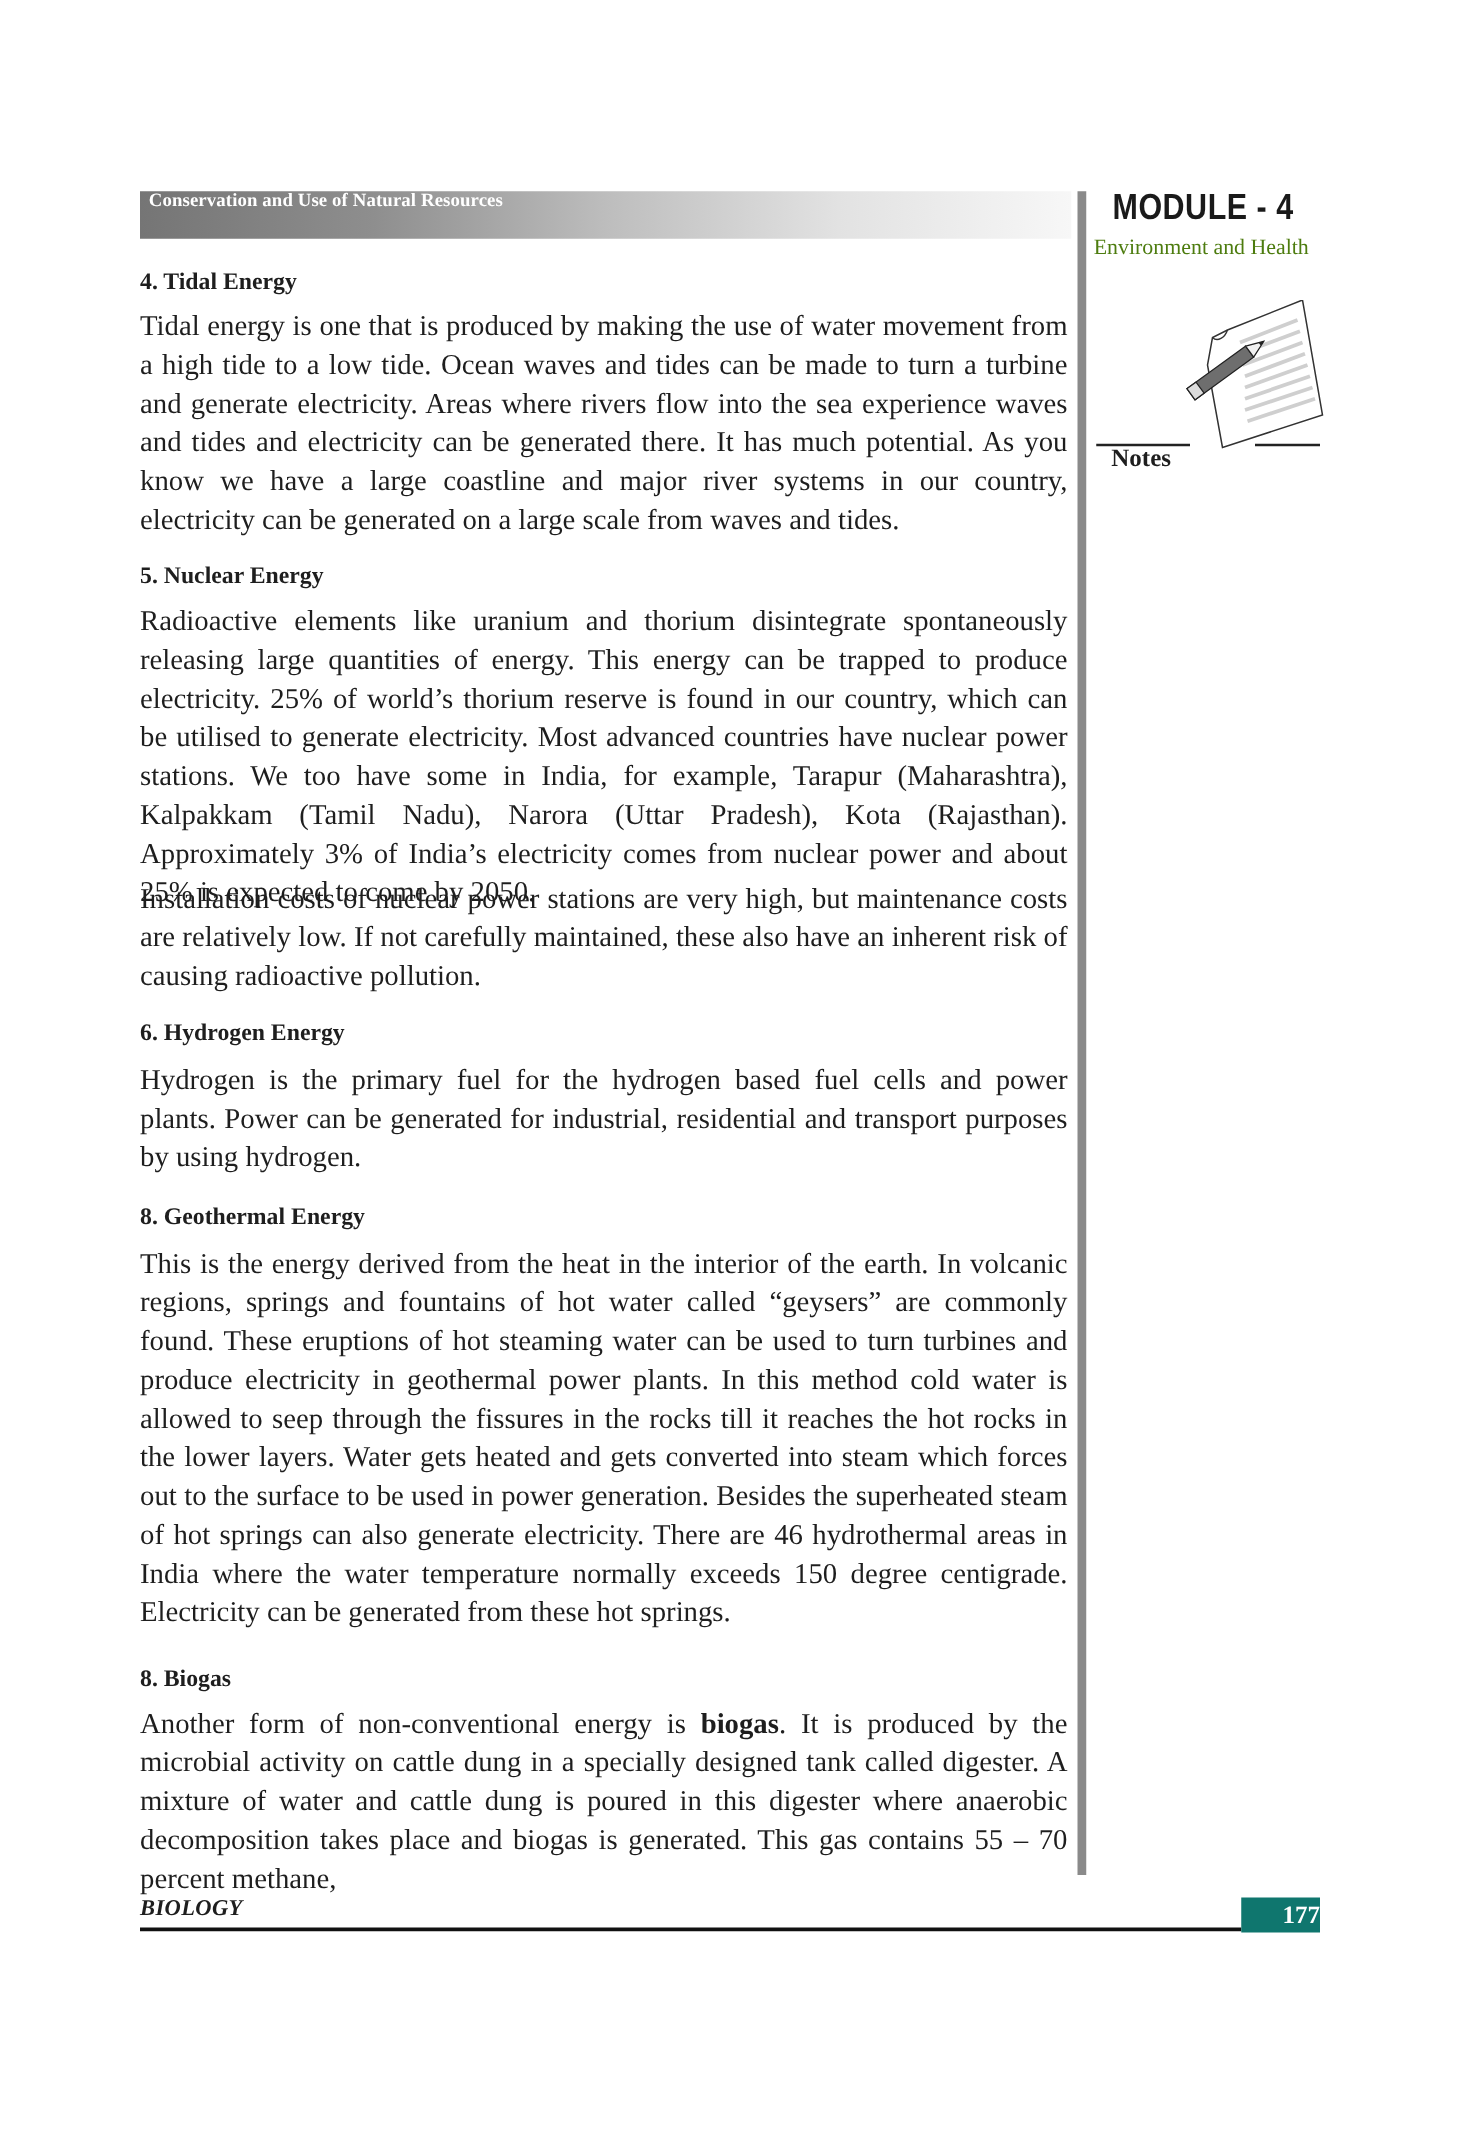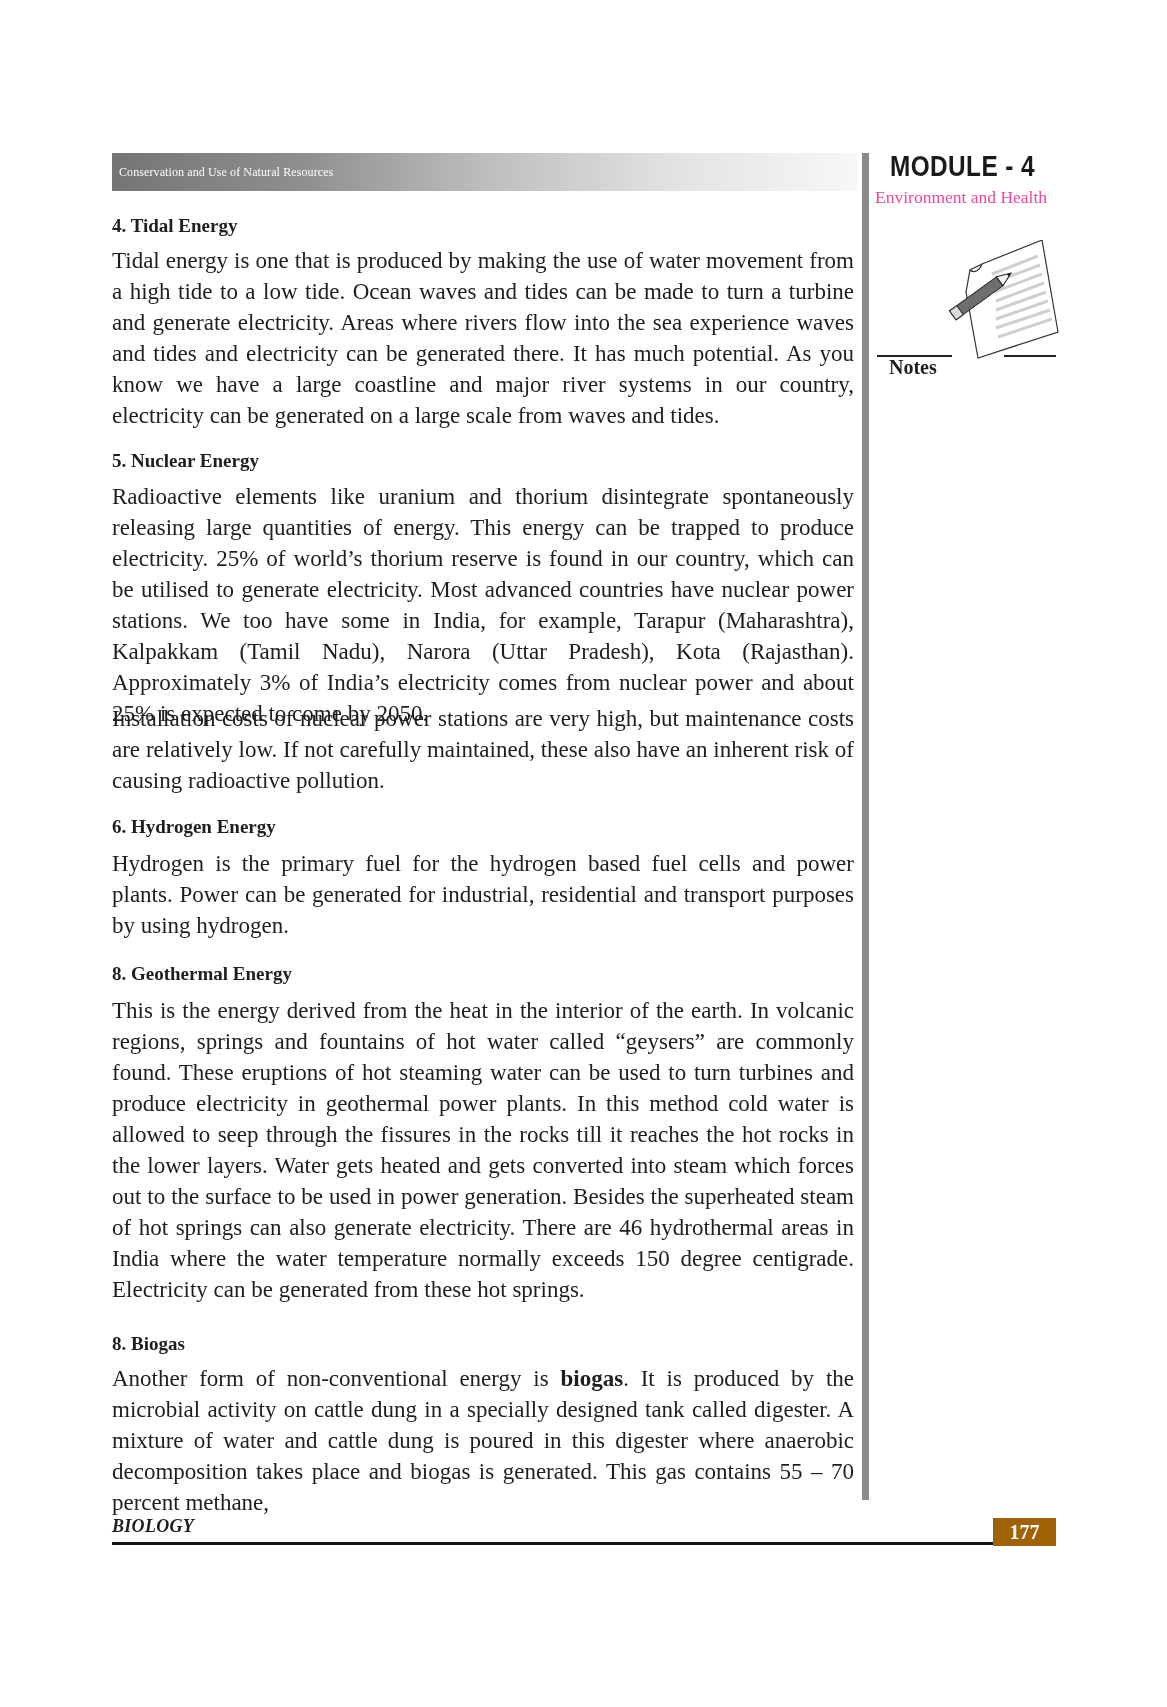--- a/index.html
+++ b/index.html
@@ -3,48 +3,48 @@
 <meta charset="utf-8">
 <style>
   html, body { margin: 0; padding: 0; background: #ffffff; }
   body { width: 1167px; height: 1707px; position: relative; overflow: hidden;
          font-family: "Liberation Serif", "DejaVu Serif", serif; color: #1e1e1e; }
   .abs { position: absolute; }
 
   
   .header-band { left: 112px; top: 153px; width: 745px; height: 38px;
     background: linear-gradient(90deg, #757575 0%, #8e8e8e 25%, #bdbdbd 50%, #e2e2e2 75%, #f7f7f7 100%); }
-  .header-band span { position: absolute; left: 7px; top: 12px; color: #ffffff;
-    font-weight: normal; font-size: 12px; letter-spacing: 0.1px; }
+  .header-band span { position: absolute; left: 7px; top: 0; color: #ffffff;
+    font-weight: bold; font-size: 15px; letter-spacing: 0.1px; }
 
   
   .vrule { left: 862px; top: 153px; width: 7px; height: 1347px; background: #8a8a8a; }
 
   
   .col { left: 112px; width: 742px; }
   .h { font-weight: bold; font-size: 19px; line-height: 24px; margin: 0; }
   .p { font-size: 23px; line-height: 31px; margin: 0; text-align: justify;
        text-align-last: left; word-spacing: 0px; }
   .p b { font-weight: bold; }
 
   
   .module-title { left: 890px; top: 150px; font-family: "Liberation Sans", "DejaVu Sans", sans-serif;
     font-weight: bold; font-size: 29px; color: #1a1a1a; letter-spacing: 0.5px;
     transform: scaleX(0.84); transform-origin: left top; white-space: nowrap; }
-  .module-sub { left: 875px; top: 187px; font-size: 17.5px; color: #ec4899; white-space: nowrap; }
+  .module-sub { left: 875px; top: 187px; font-size: 17.5px; color: #4d7c0f; white-space: nowrap; }
   .notes-rule-l { left: 877px; top: 355px; width: 75px; height: 2px; background: #222; }
   .notes-rule-r { left: 1004px; top: 355px; width: 52px; height: 2px; background: #222; }
   .notes-label { left: 889px; top: 356px; font-weight: bold; font-size: 20px; color: #1e1e1e; }
   .notes-icon { left: 940px; top: 240px; width: 120px; height: 125px; }
 
   
   .footer-label { left: 112px; top: 1516px; font-weight: bold; font-style: italic; font-size: 18px; letter-spacing: 0.3px; }
   .footer-rule { left: 112px; top: 1542px; width: 881px; height: 3px; background: #111; }
-  .page-box { left: 993px; top: 1518px; width: 63px; height: 28px; background: #a16207; color: #fff;
-    font-weight: bold; font-size: 20px; text-align: center; line-height: 28px; }
+  .page-box { left: 993px; top: 1518px; width: 63px; height: 28px; background: #0f766e; color: #fff;
+    font-weight: bold; font-size: 20px; text-align: right; line-height: 28px; }
 </style>
 </head>
 <body>
 
 <div class="abs header-band">
   <span>Conservation and Use of Natural Resources</span>
 </div>
 
 <div class="abs vrule"></div>
 

